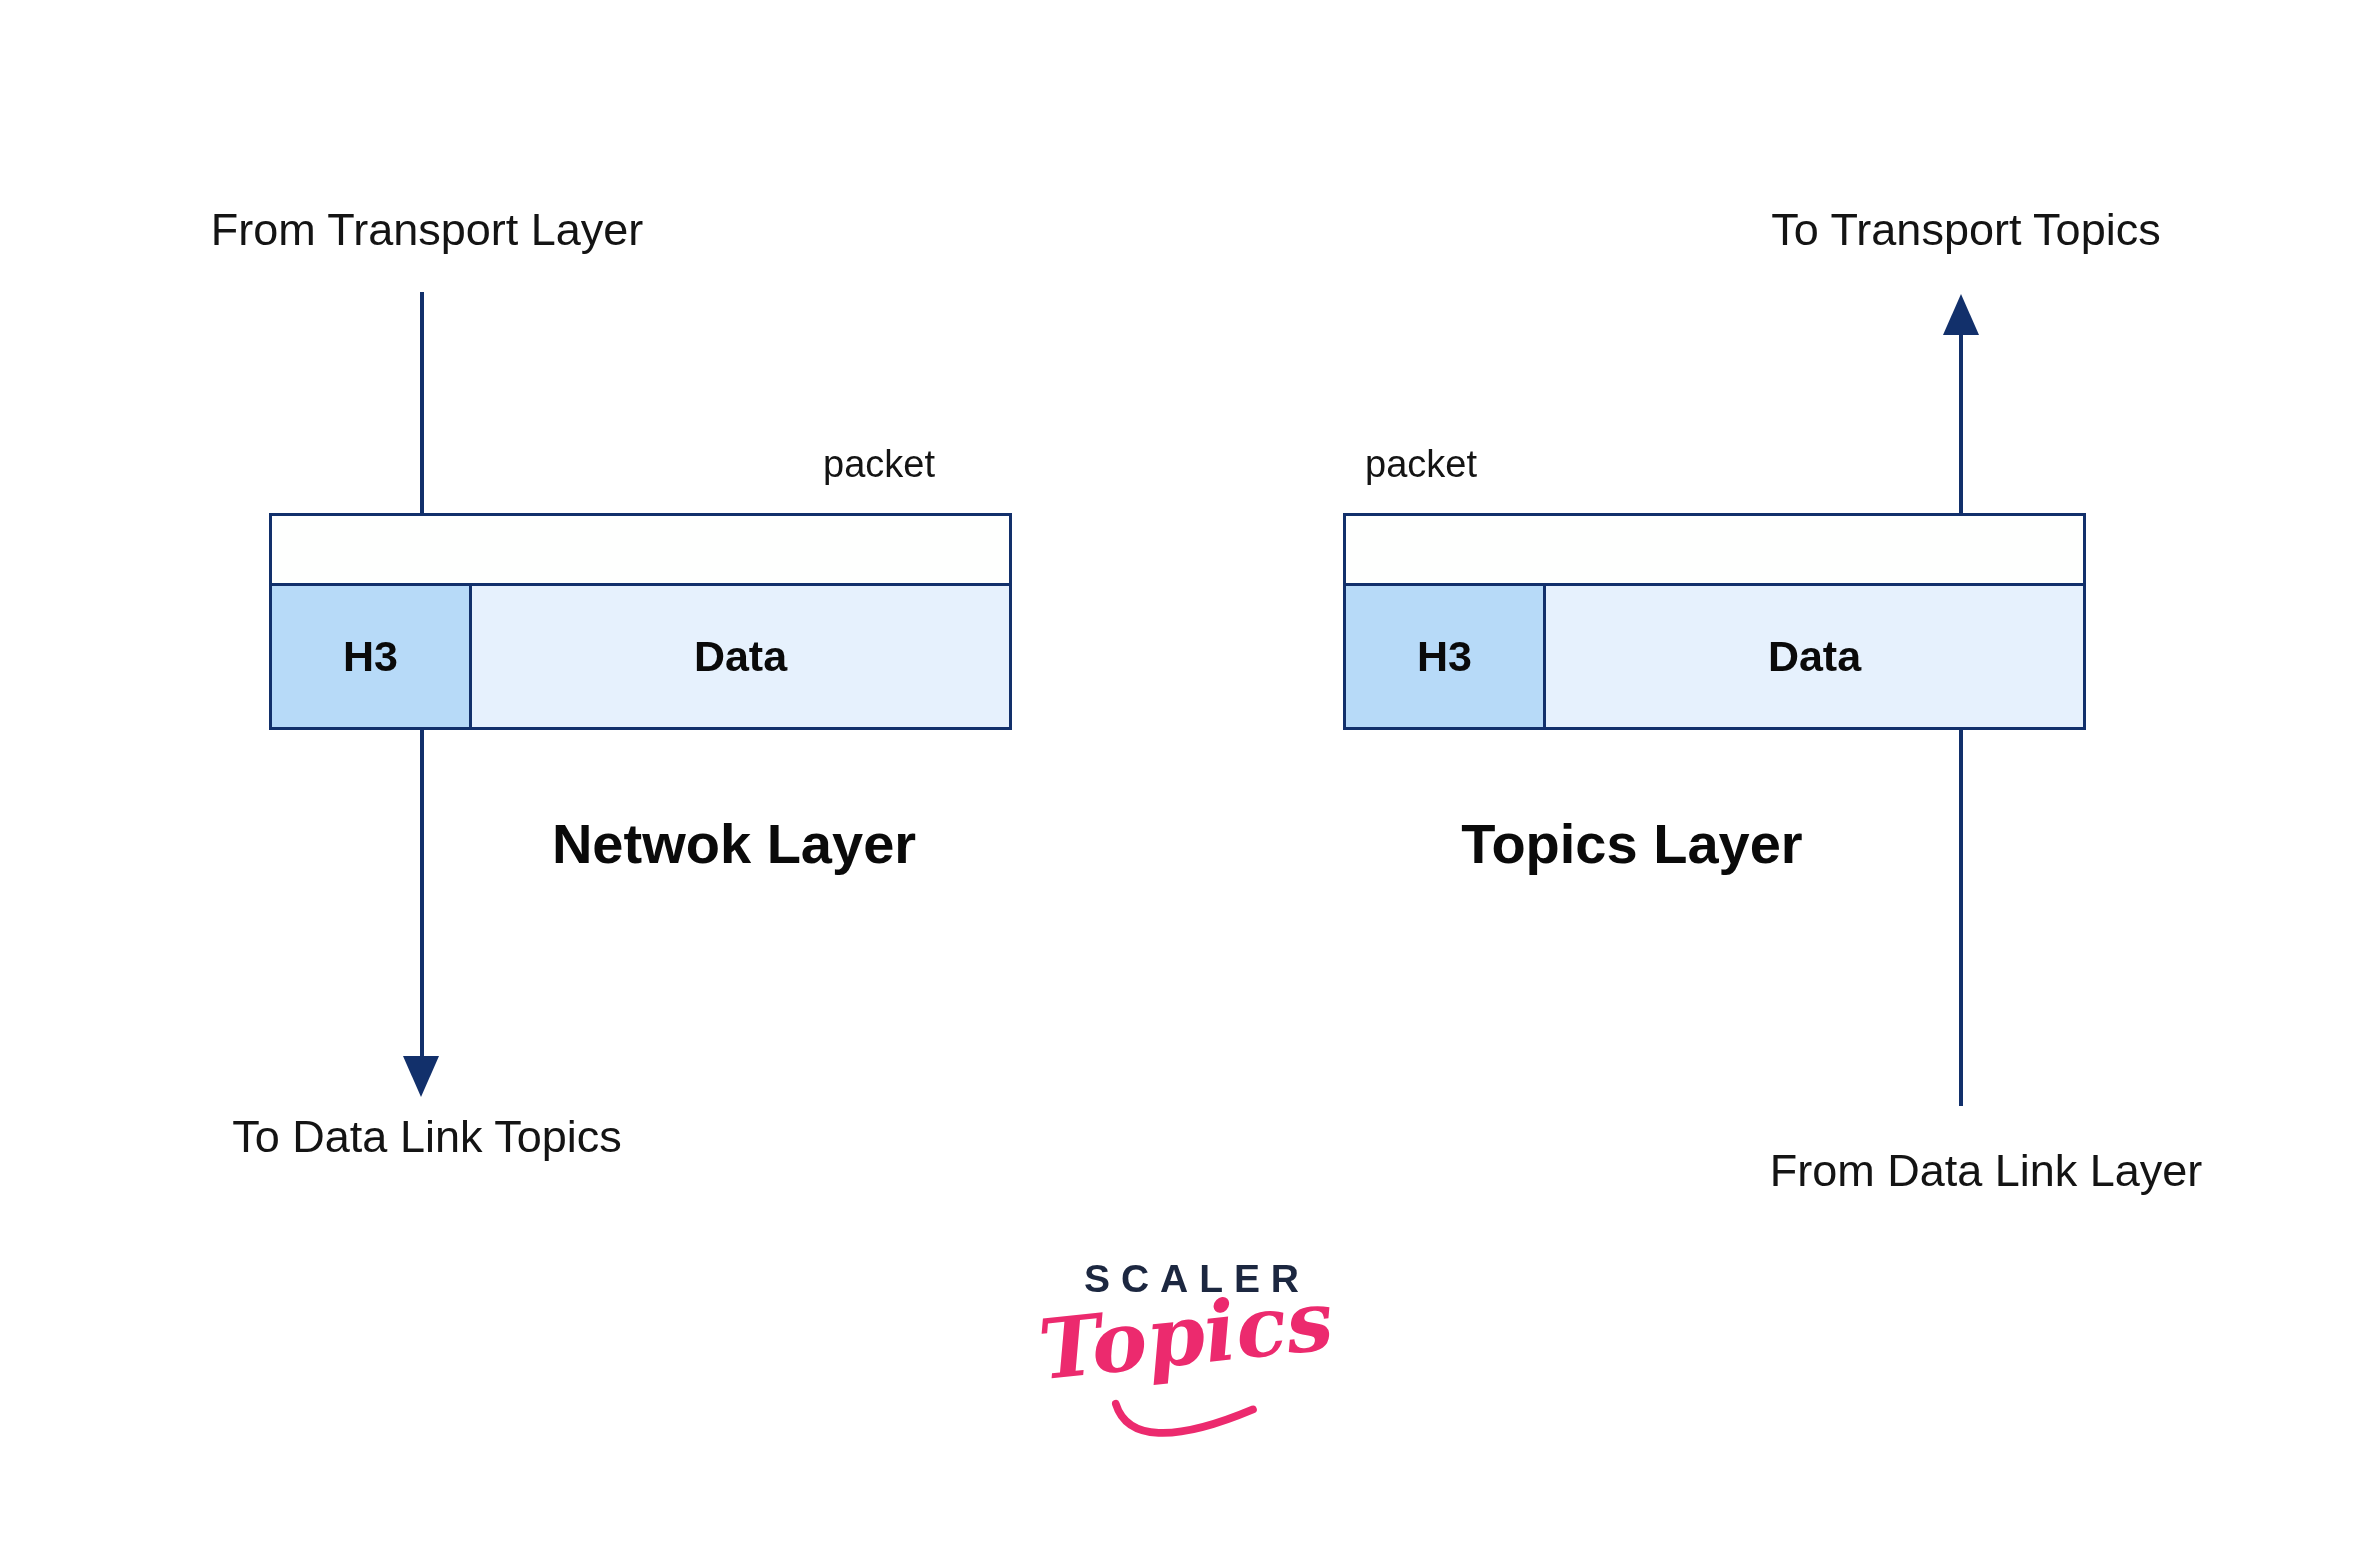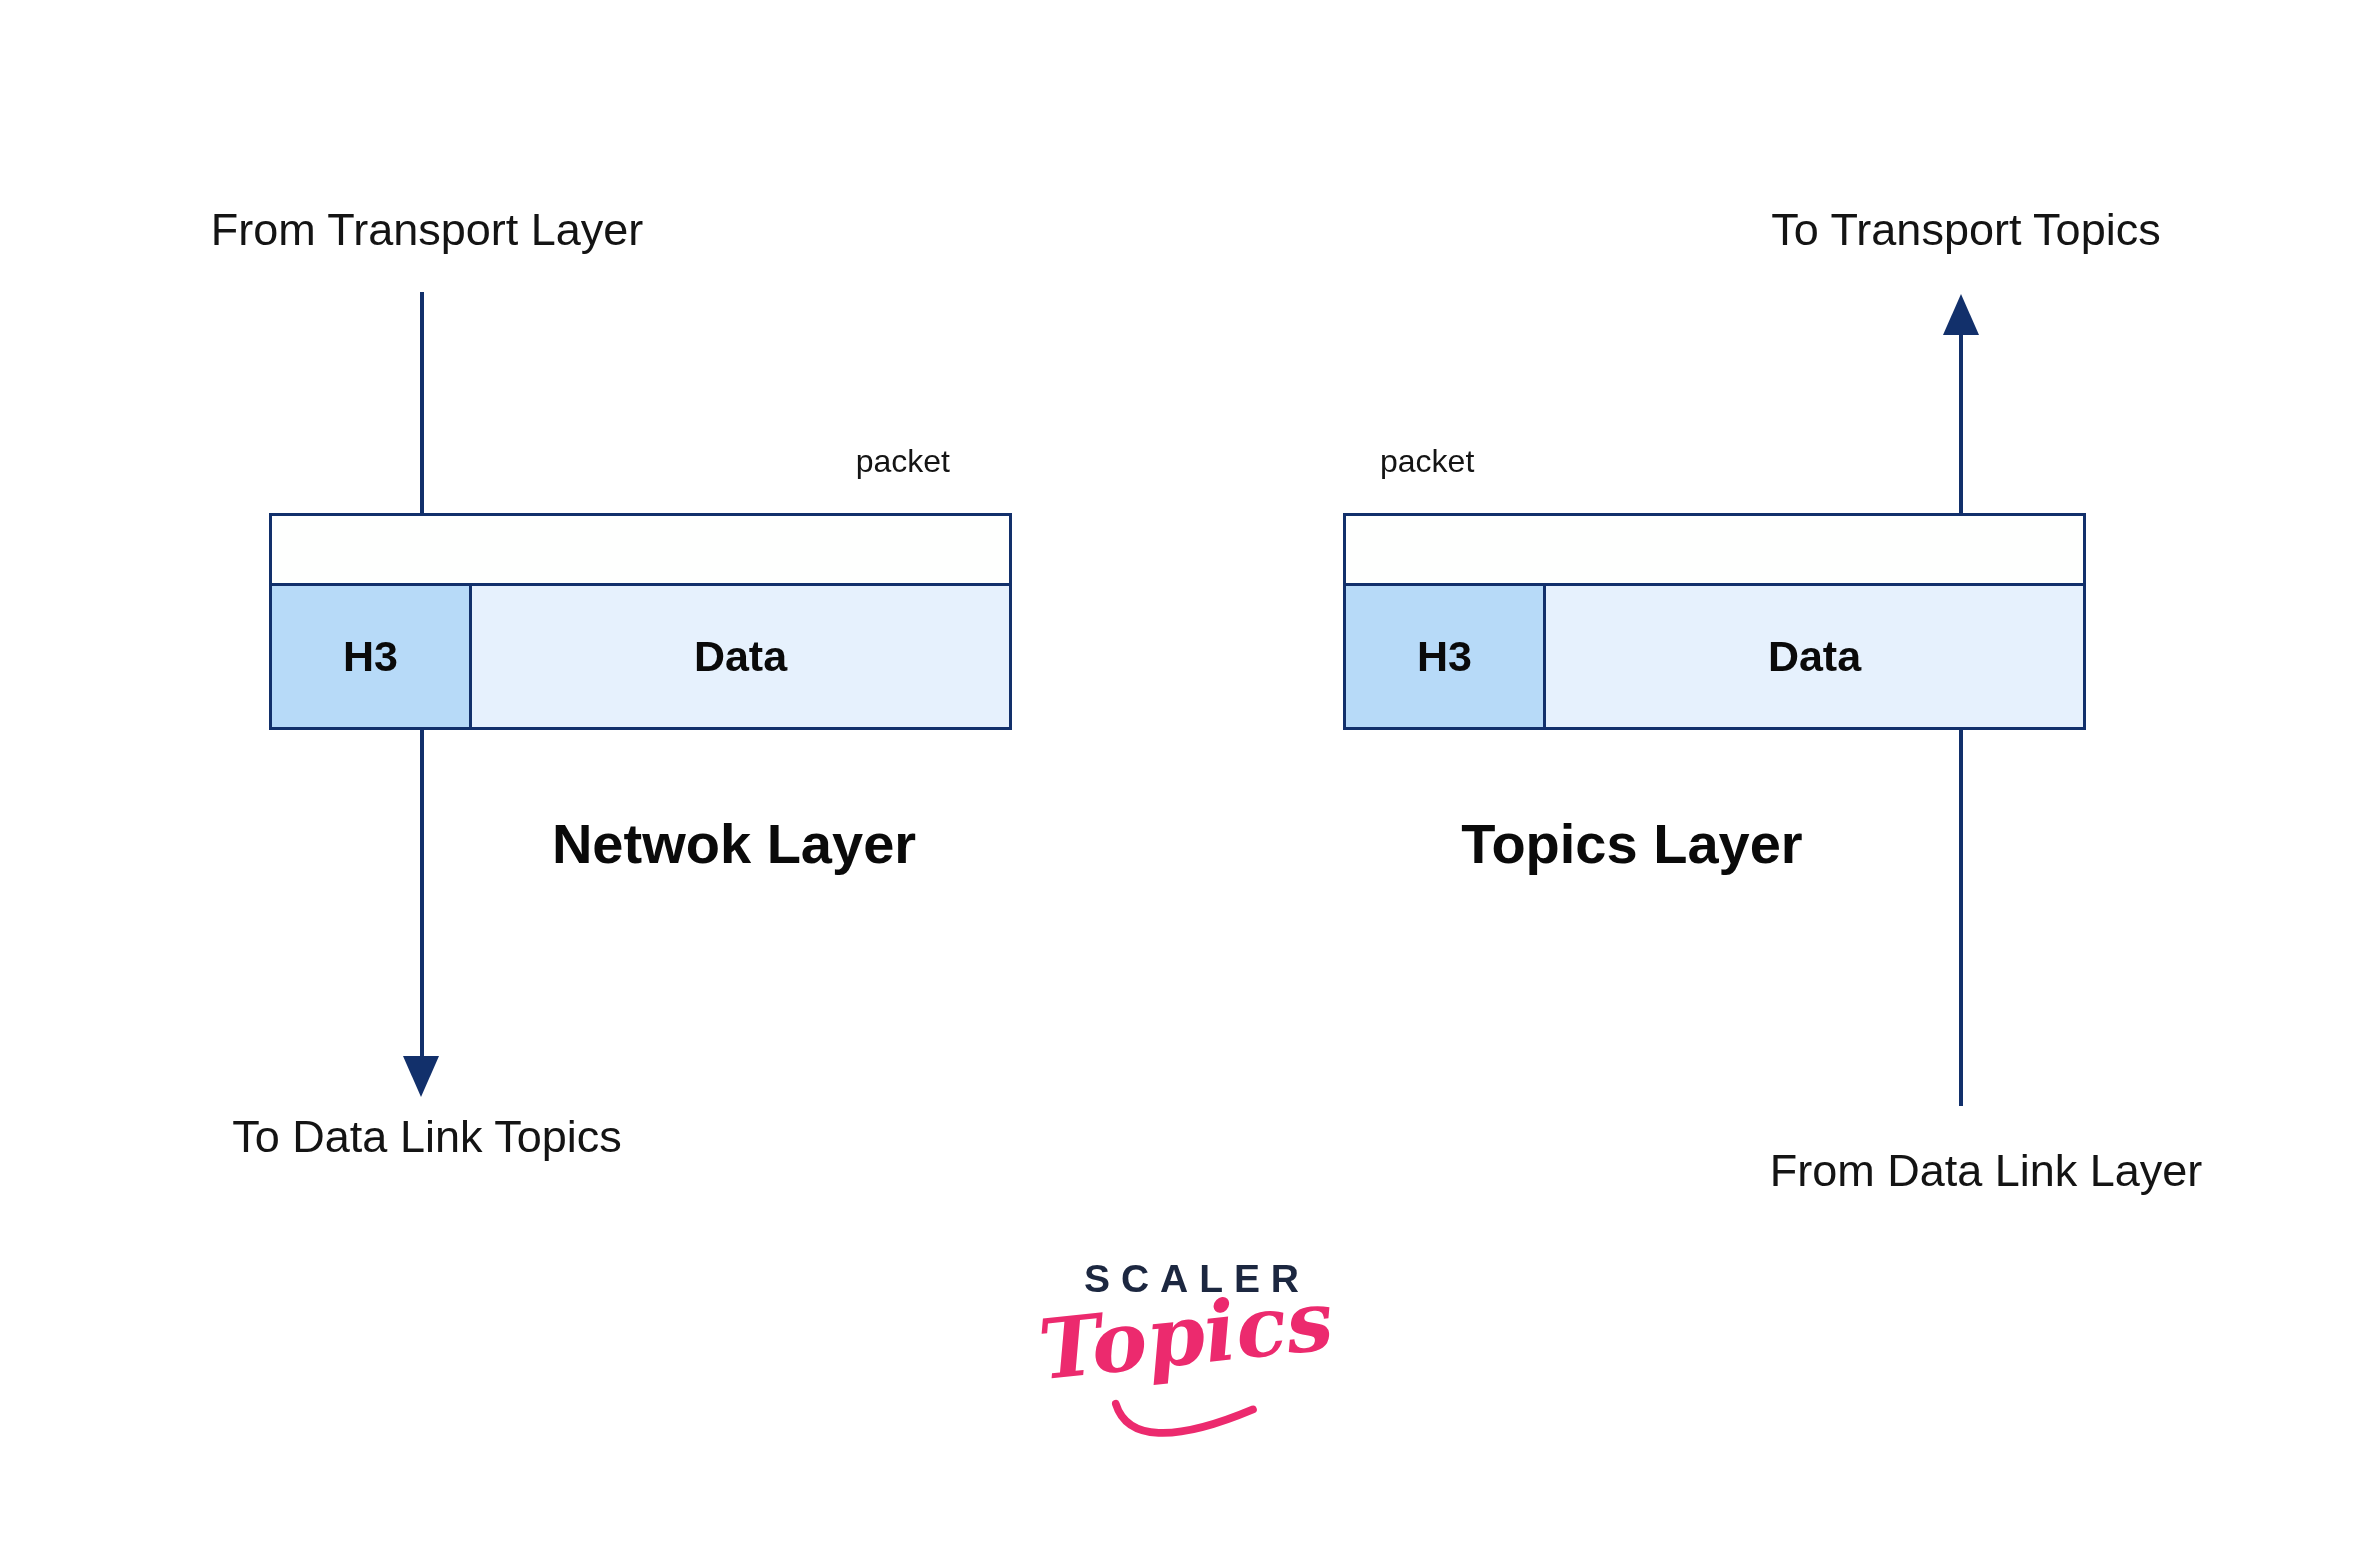--- a/index.html
+++ b/index.html
@@ -26,24 +26,23 @@
   .flow-label{
     position:absolute;
     font-size:45px;
     line-height:1.05;
     color:var(--label_ink);
     white-space:nowrap;
     transform:translateX(-50%);
   }
   .packet-label{
     position:absolute;
-    font-size:32px;
+    font-size:38px;
     color:var(--label_ink);
     white-space:nowrap;
-    margin-left:15px;
   }
   .packet-label.align-right{transform:translateX(-100%);}
   .layer-title{
     position:absolute;
     font-size:56px;
     font-weight:700;
     color:var(--title_ink);
     white-space:nowrap;
     transform:translateX(-50%);
     margin-top:43px;

